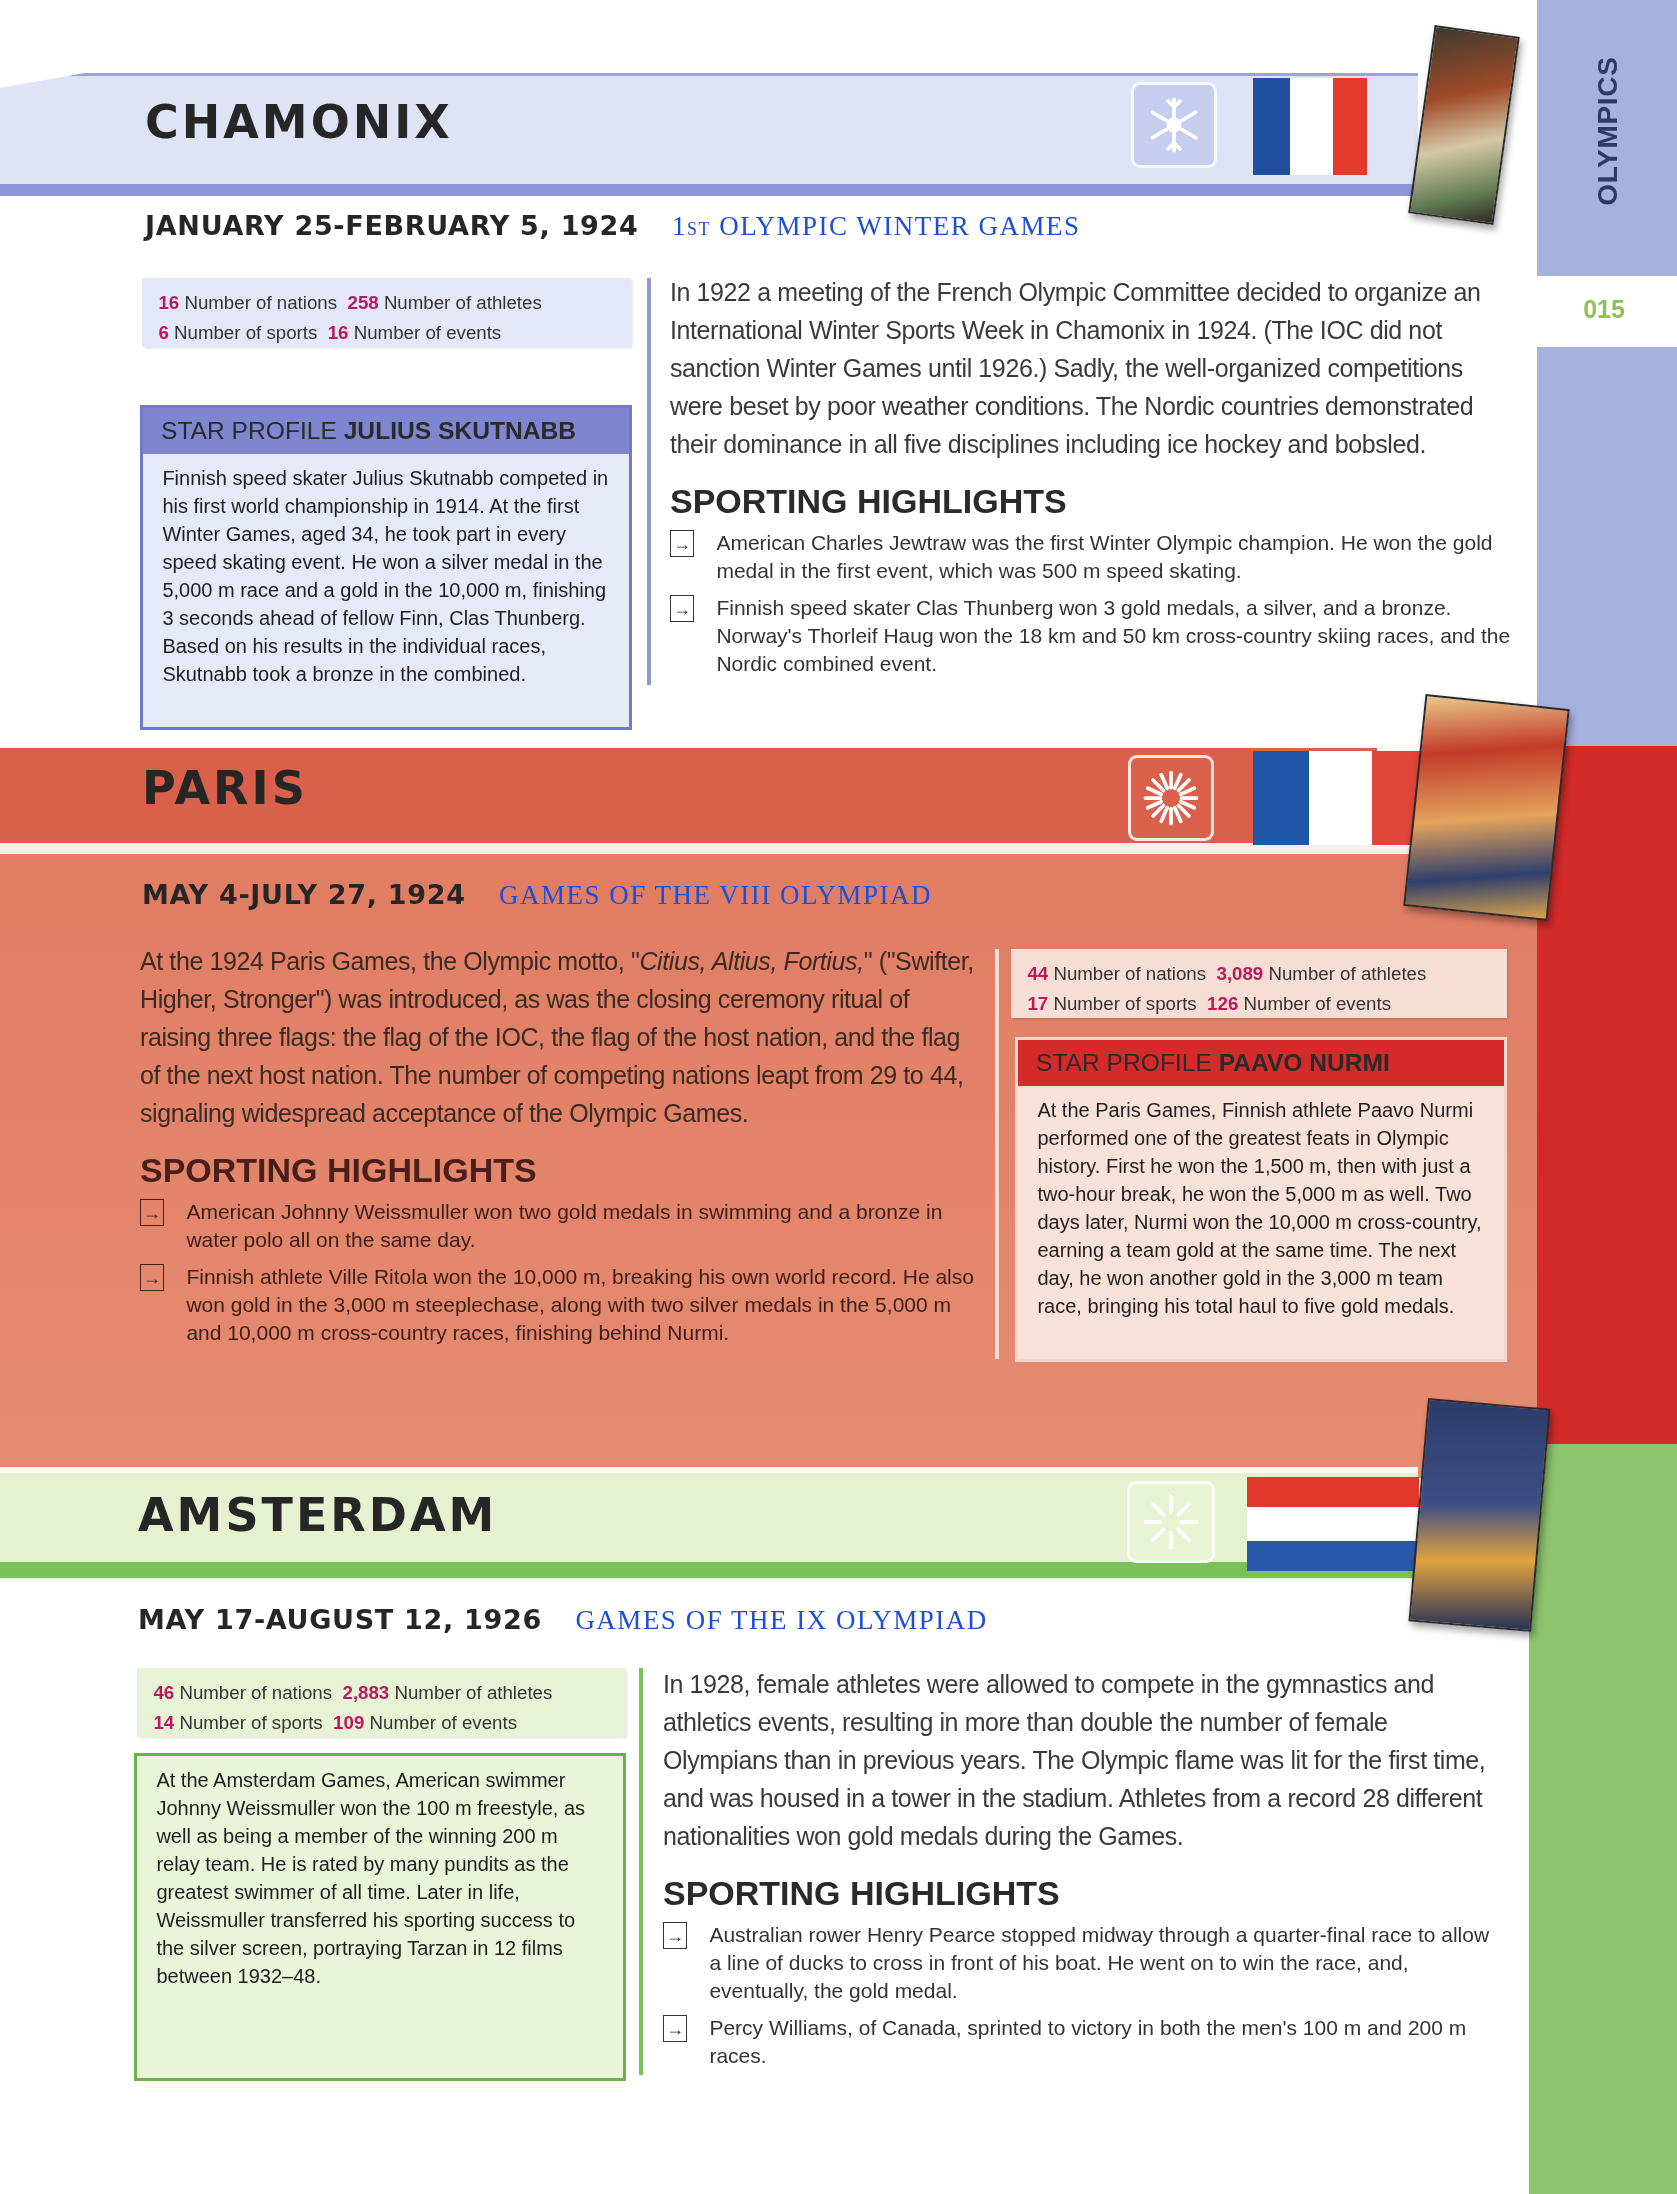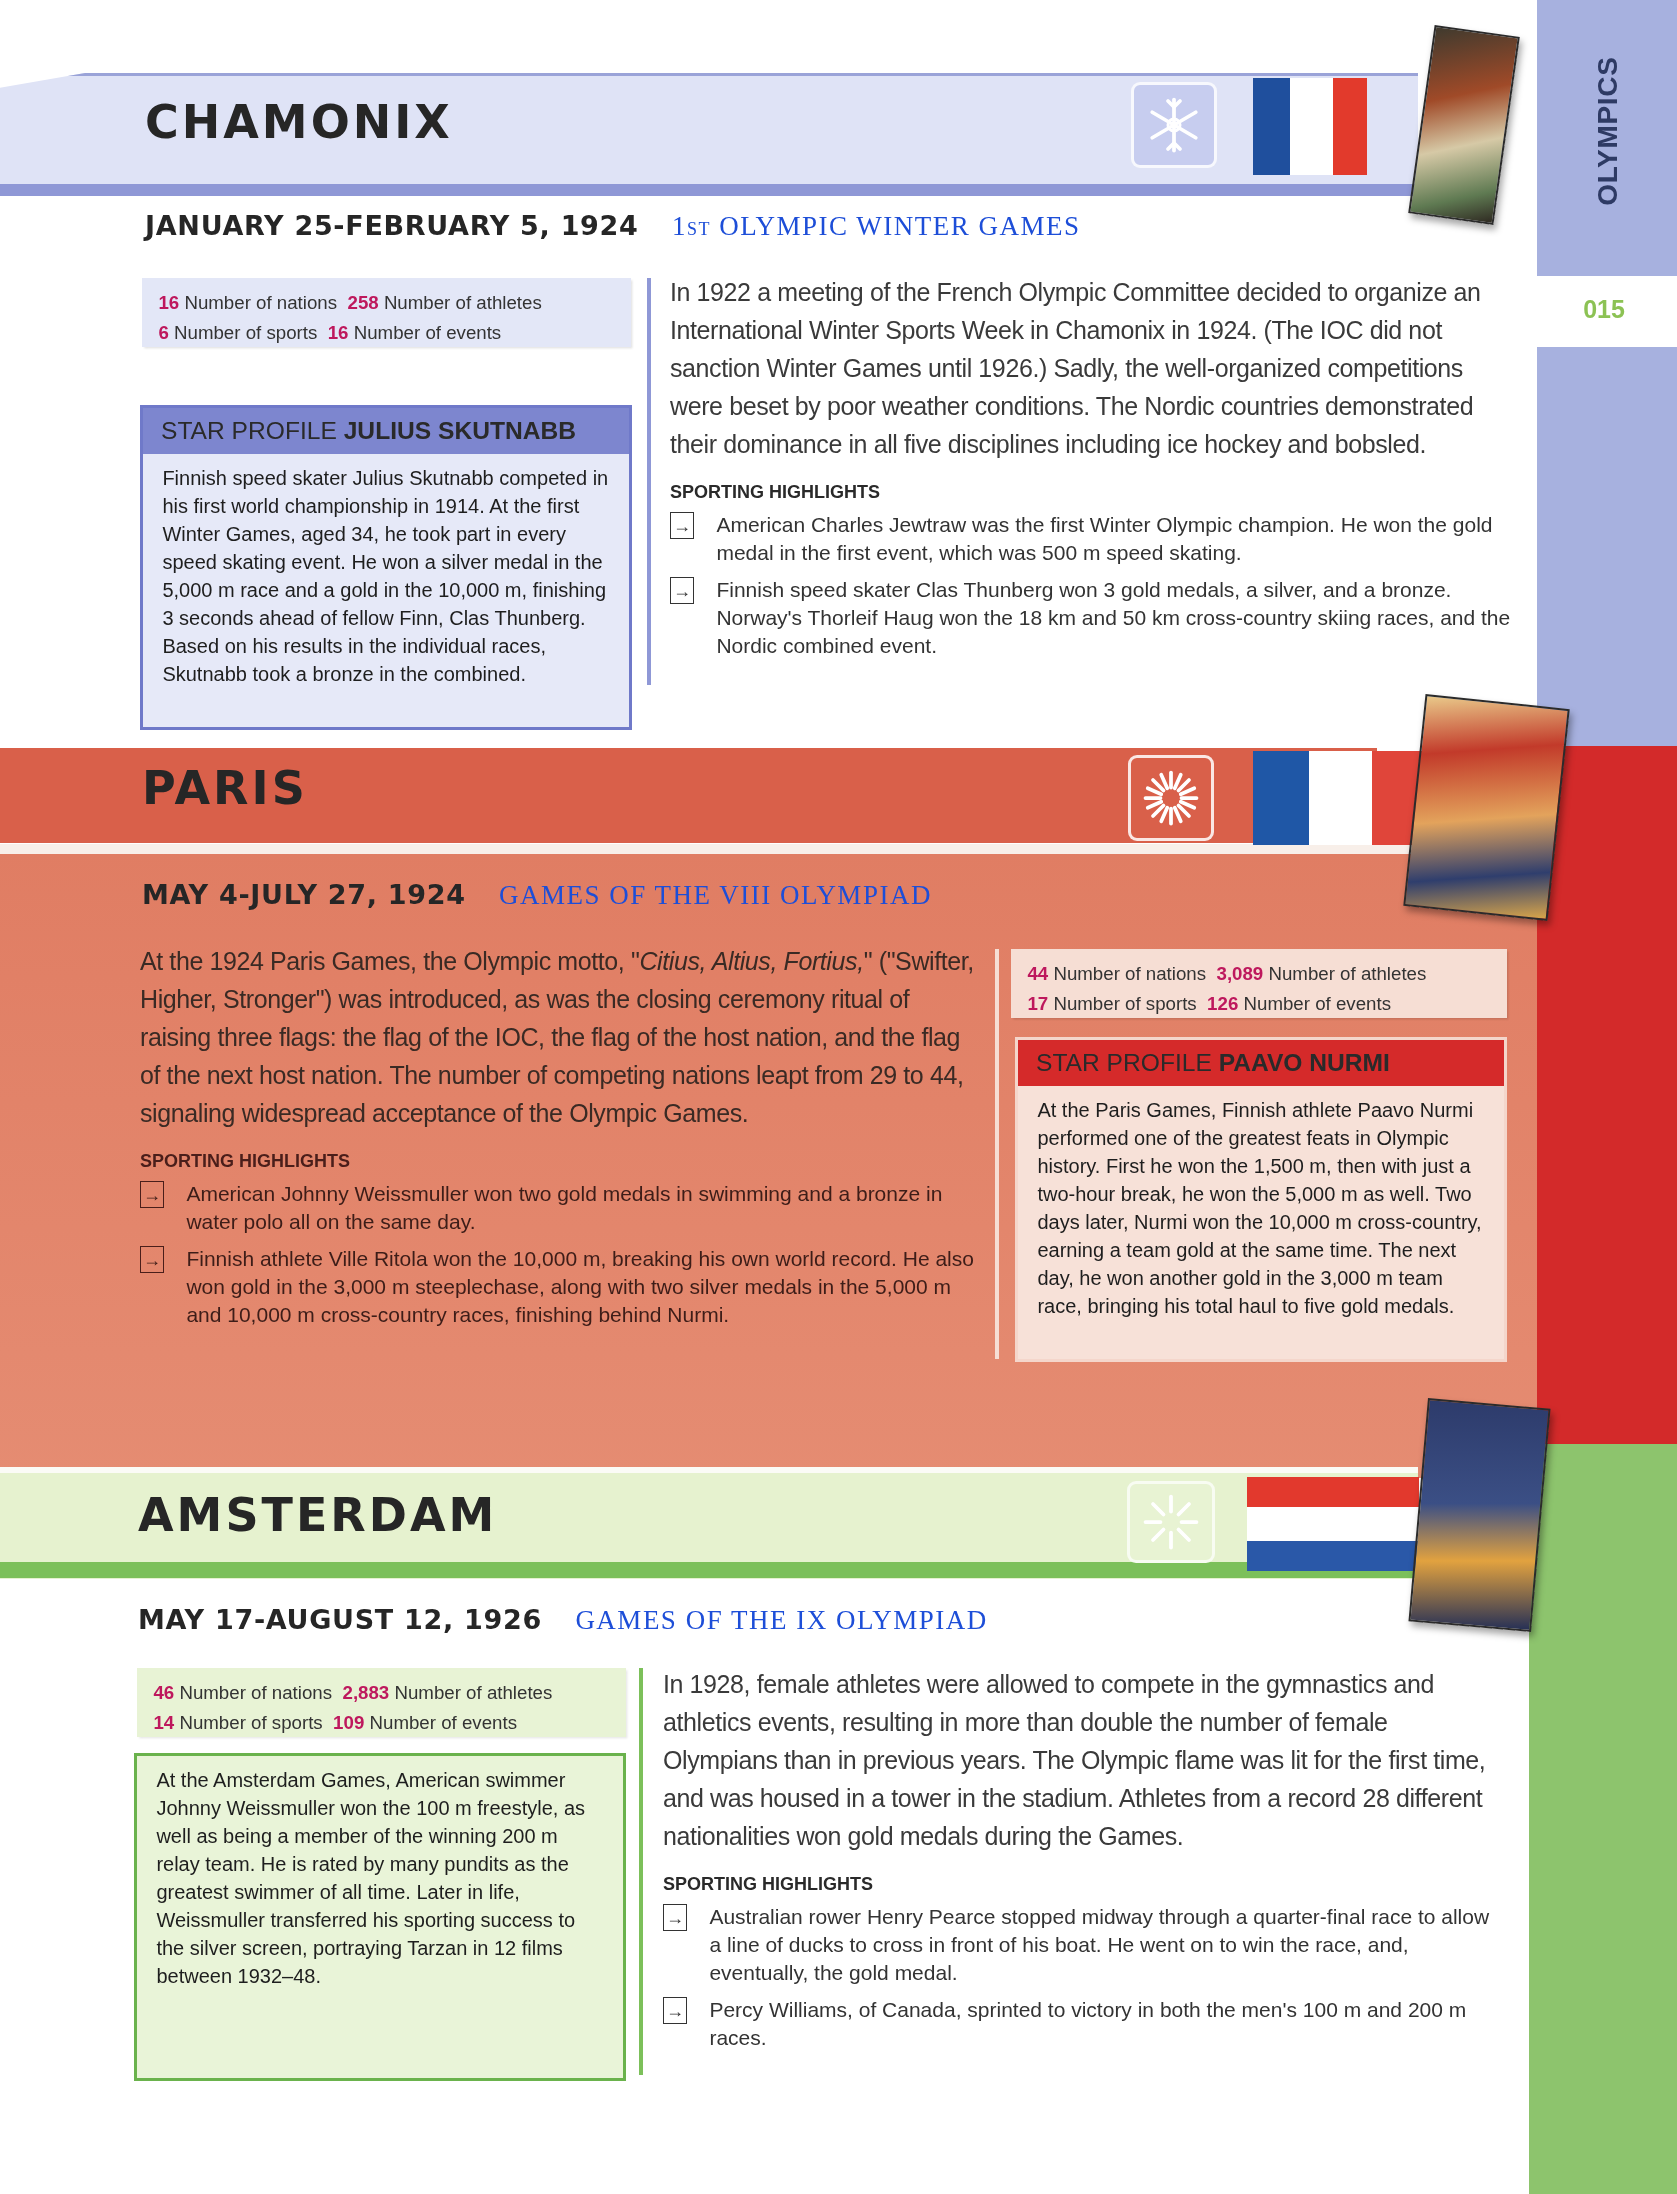--- a/index.html
+++ b/index.html
@@ -47,21 +47,21 @@
 
     
     .stats-box { padding: 10.4px 16.4px; font-size: 18.7px; line-height: 30px; color: #333; }
     .stats-box b { font-weight: bold; color: #be185d; }
     .profile-box { border: 3px solid; }
     .profile-head { padding: 9px 18px; font-size: 24.6px; font-weight: bold; color: #2a2a2a; }
     .profile-head .lbl { font-weight: normal; }
     .profile-body { padding: 10.4px 19.4px 13.4px; font-size: 20px; line-height: 28px; color: #1e1e1e; }
 
     .body-text { font-family: "Liberation Sans", sans-serif; font-size: 25px; line-height: 38px; color: #3a3a3a; letter-spacing: -0.4px; }
-    .hl-title { font-weight: bold; font-size: 18px; color: #2a2a2a; margin-top: 19.4px; margin-bottom: 7.5px; }
+    .hl-title { font-weight: bold; font-size: 34px; color: #2a2a2a; margin-top: 19.4px; margin-bottom: 7.5px; }
     .hl-item { display: flex; gap: 22.4px; font-size: 21px; line-height: 28px; color: #333; margin-bottom: 9px; }
     .hl-arrow {
       flex: none; width: 24px; height: 27px; border: 1.9px solid #333;
       display: flex; align-items: center; justify-content: center; font-size: 18px; line-height: 1; margin-top: 1.5px;
     }
     .vrule { width: 3.7px; }
   </style>
 </head>
 <body>
 

